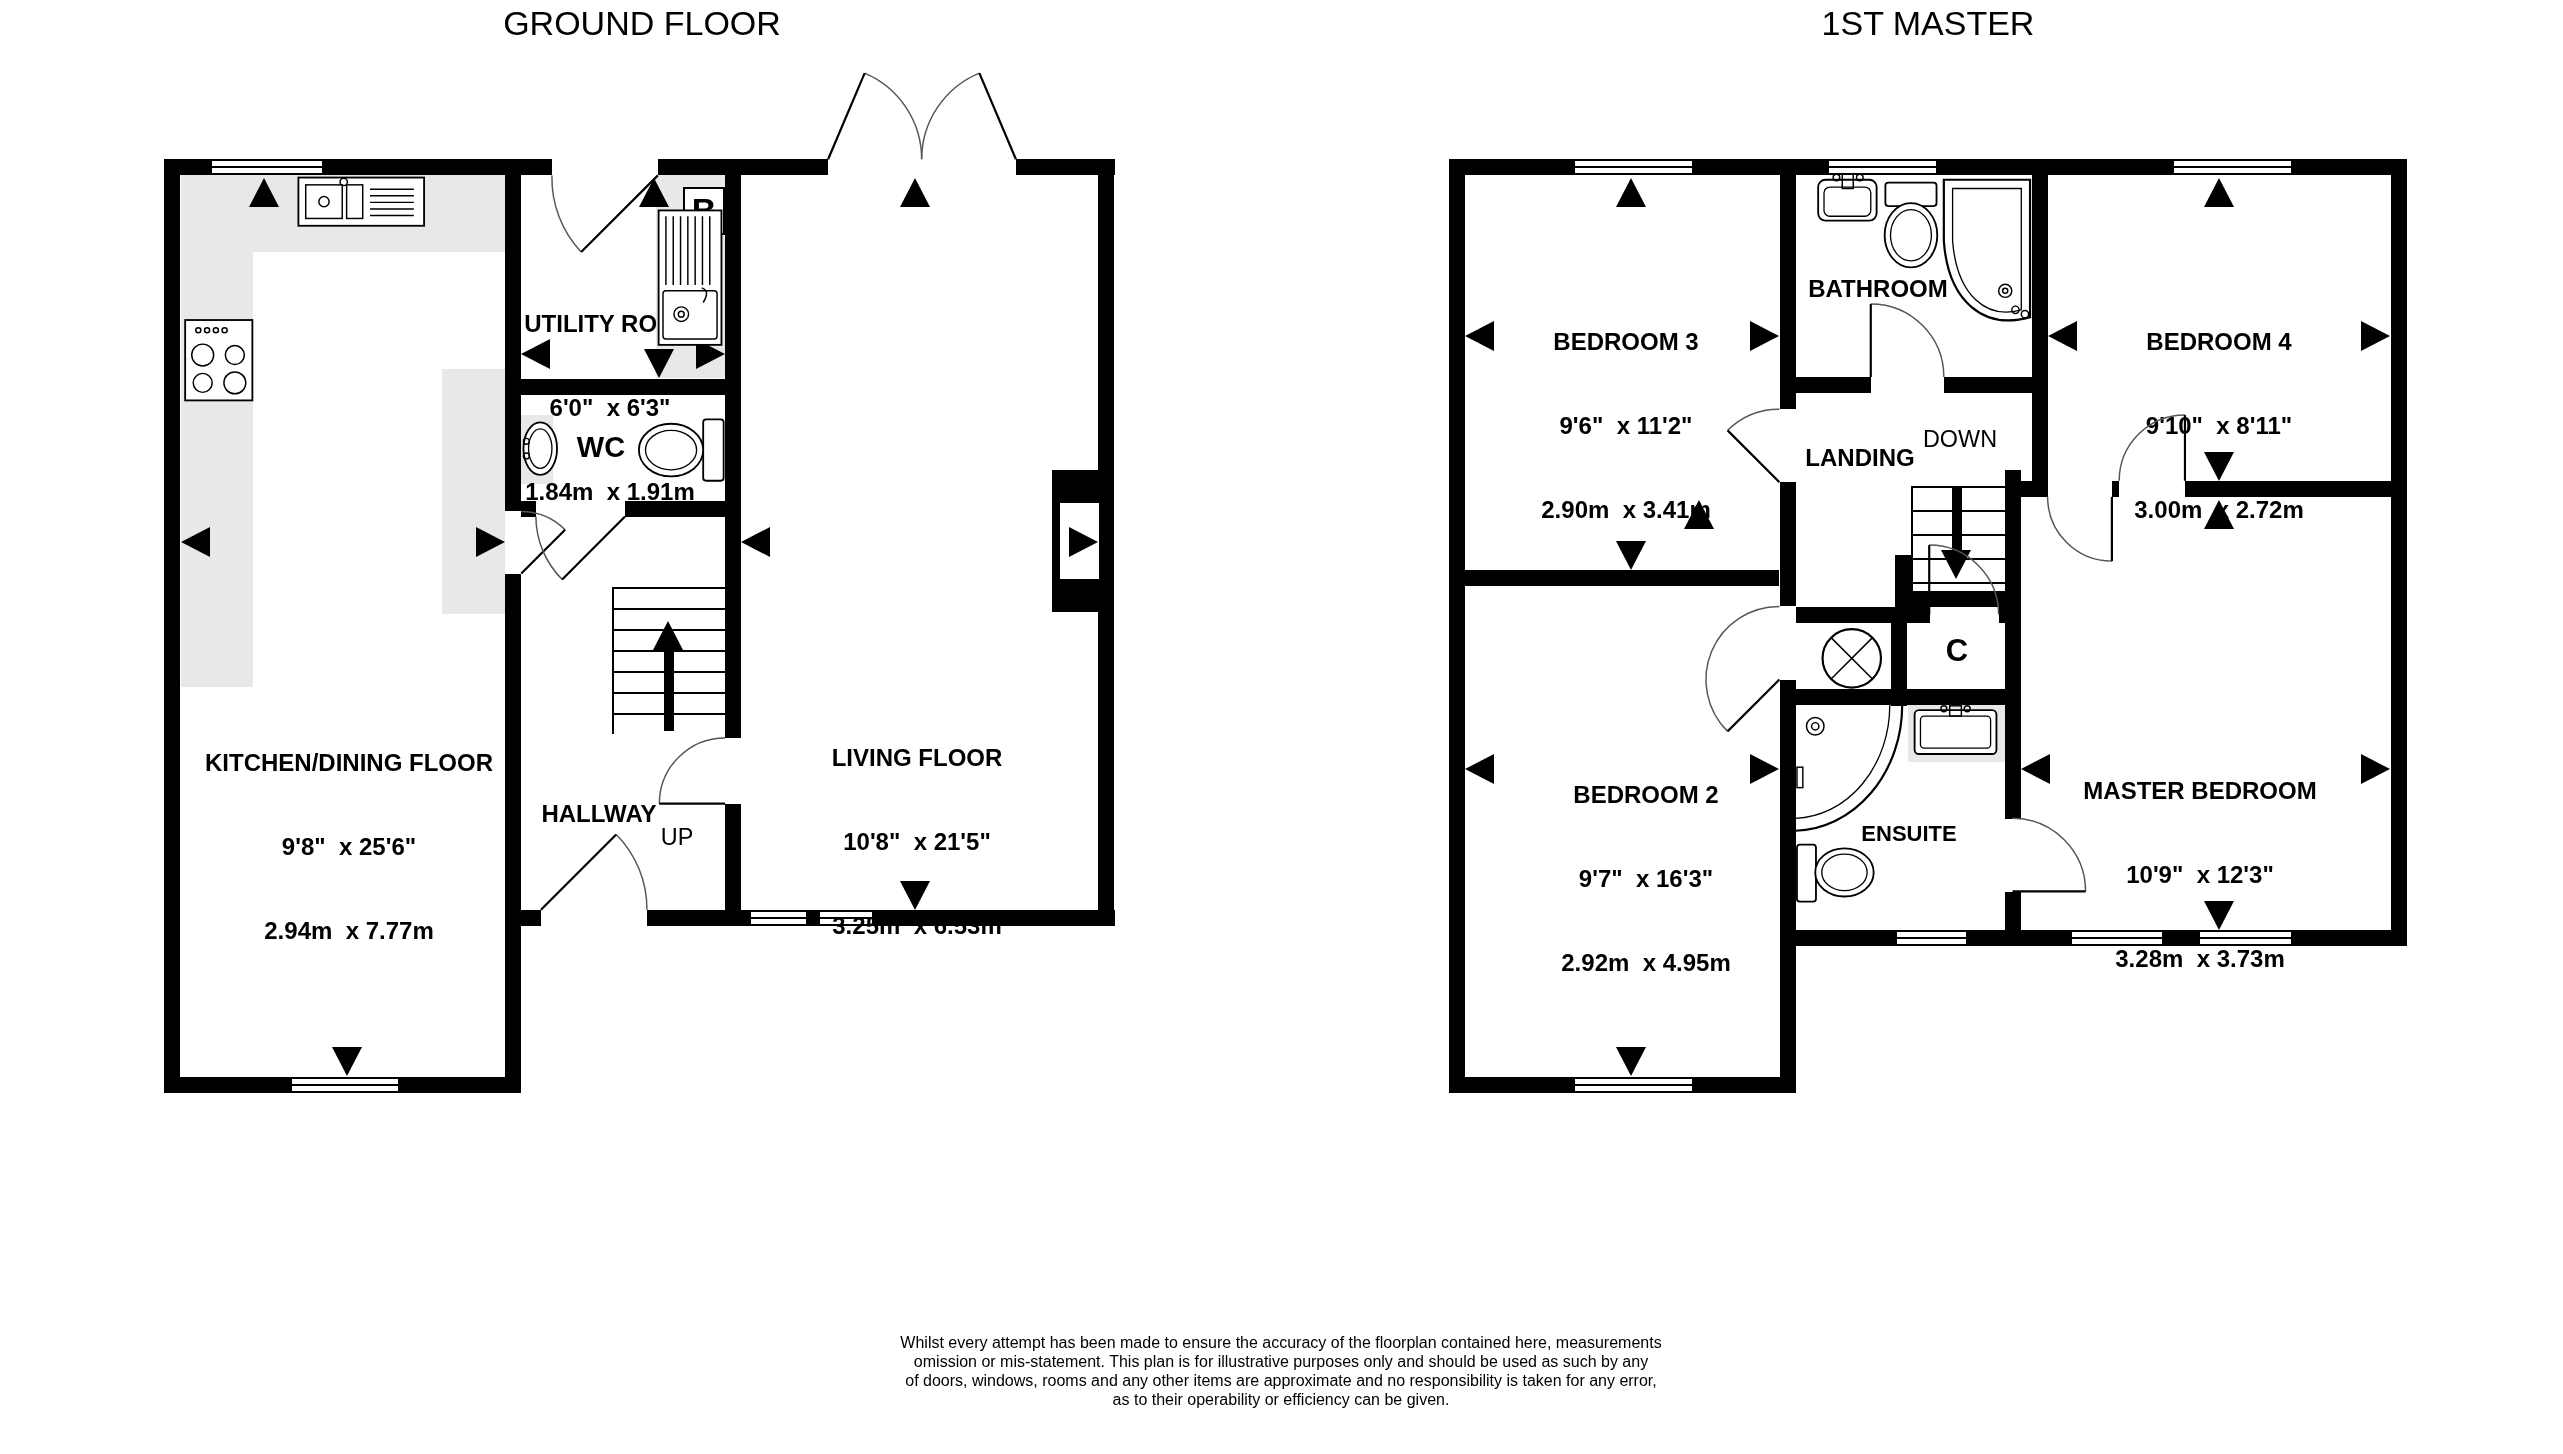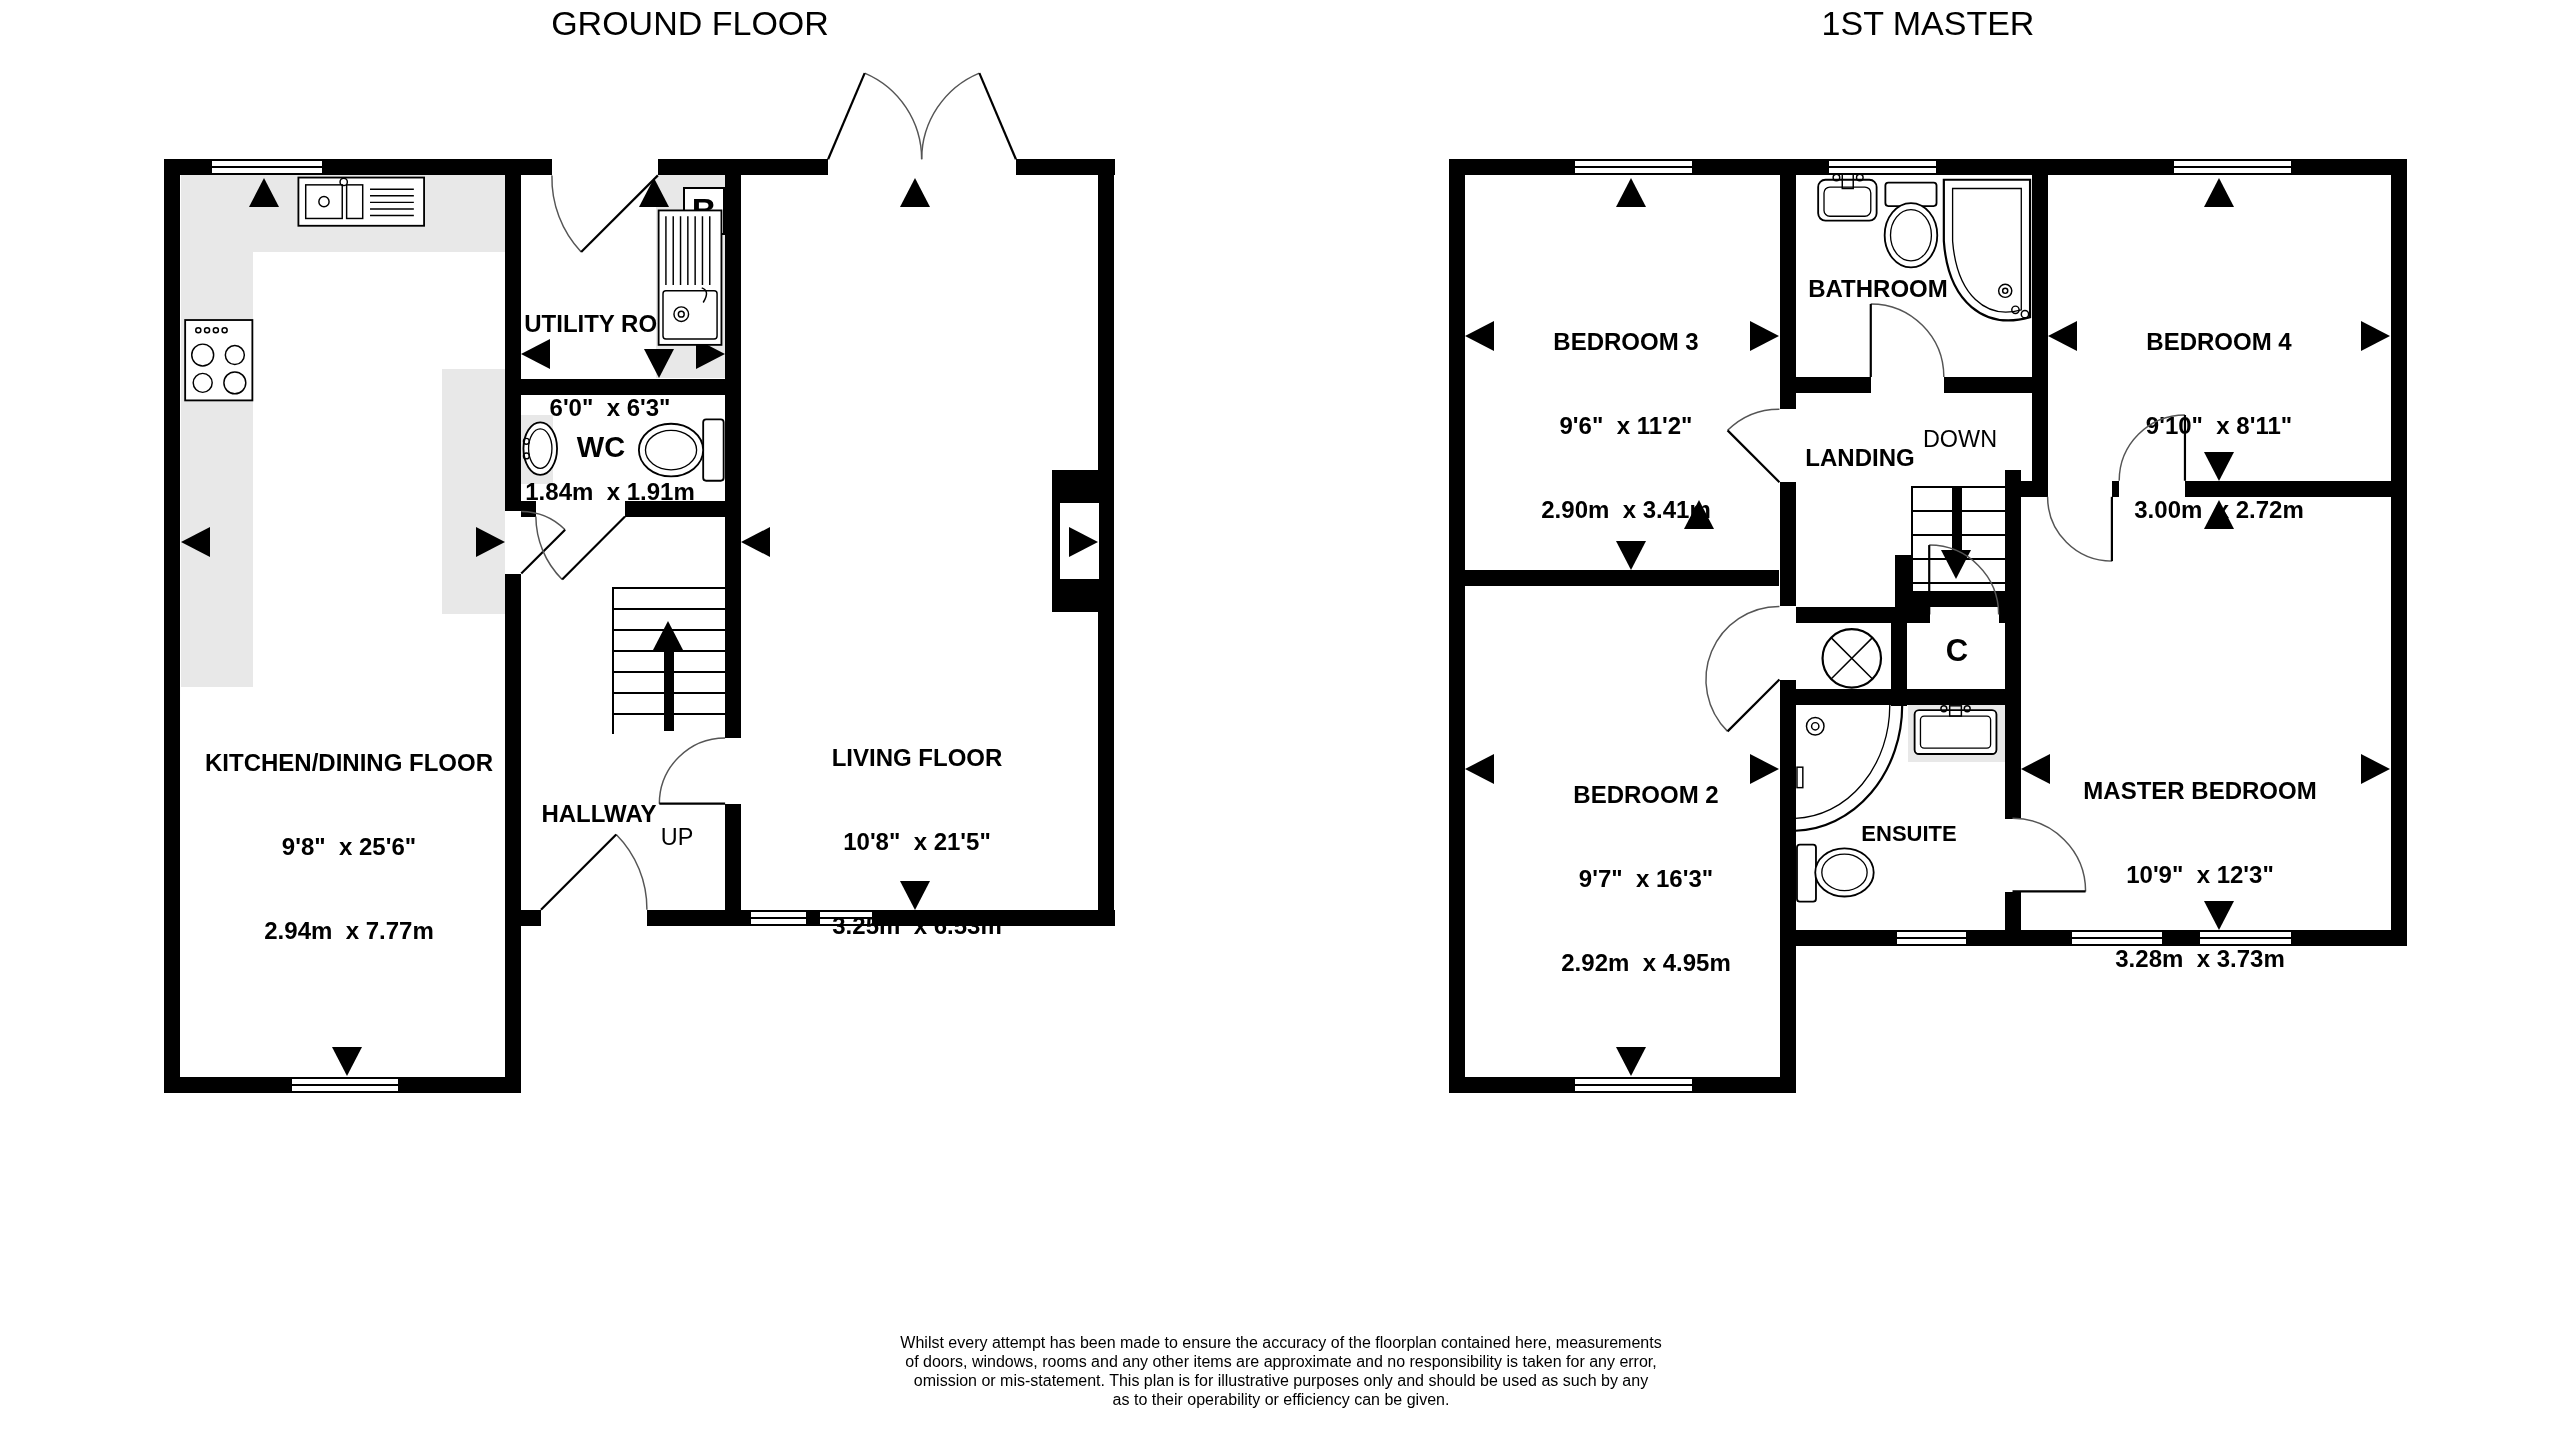--- a/index.html
+++ b/index.html
@@ -25,21 +25,21 @@
   .fx{fill:#fff;stroke:#000;stroke-width:2.5;}
   .fxthin{fill:none;stroke:#000;stroke-width:1.8;}
   .fxline{fill:none;stroke:#000;stroke-width:2;}
   .footer{position:absolute;left:1281px;top:1333px;transform:translateX(-50%);width:1023px;text-align:center;font-size:16px;line-height:19px;}
 </style>
 </head>
 <body>
 
 <div id="canvas">
 
-  <div class="title" style="left:642px;top:4.4px;margin-left:48px;">GROUND FLOOR</div>
+  <div class="title" style="left:642px;top:4.4px;">GROUND FLOOR</div>
   <div class="title" style="left:1928px;top:4.4px;">1ST MASTER</div>
 
   <div>
 
     <div class="gray" style="left:181px;top:175px;width:325px;height:77px;"></div>
     <div class="gray" style="left:181px;top:252px;width:72px;height:435px;"></div>
     <div class="gray" style="left:442px;top:369px;width:63px;height:245px;"></div>
     <div class="gray" style="left:656px;top:175px;width:69px;height:203px;"></div>
     <div class="gray" style="left:521px;top:415px;width:32px;height:69px;"></div>
 
@@ -352,19 +352,19 @@
 
     <g>
       <rect class="fx" x="2459" y="1156" width="26" height="78" rx="4"></rect>
       <ellipse class="fx" cx="2524" cy="1194" rx="40" ry="33"></ellipse>
       <ellipse class="fxthin" cx="2524" cy="1194" rx="31" ry="25"></ellipse>
     </g>
   </svg>
 
   <div class="footer">
     <div>Whilst every attempt has been made to ensure the accuracy of the floorplan contained here, measurements</div>
+    <div>omission or mis-statement. This plan is for illustrative purposes only and should be used as such by any</div>
     <div>of doors, windows, rooms and any other items are approximate and no responsibility is taken for any error,</div>
-    <div>omission or mis-statement. This plan is for illustrative purposes only and should be used as such by any</div>
     <div>as to their operability or efficiency can be given.</div>
   </div>
 
 </div>
 
 
 </body></html>

